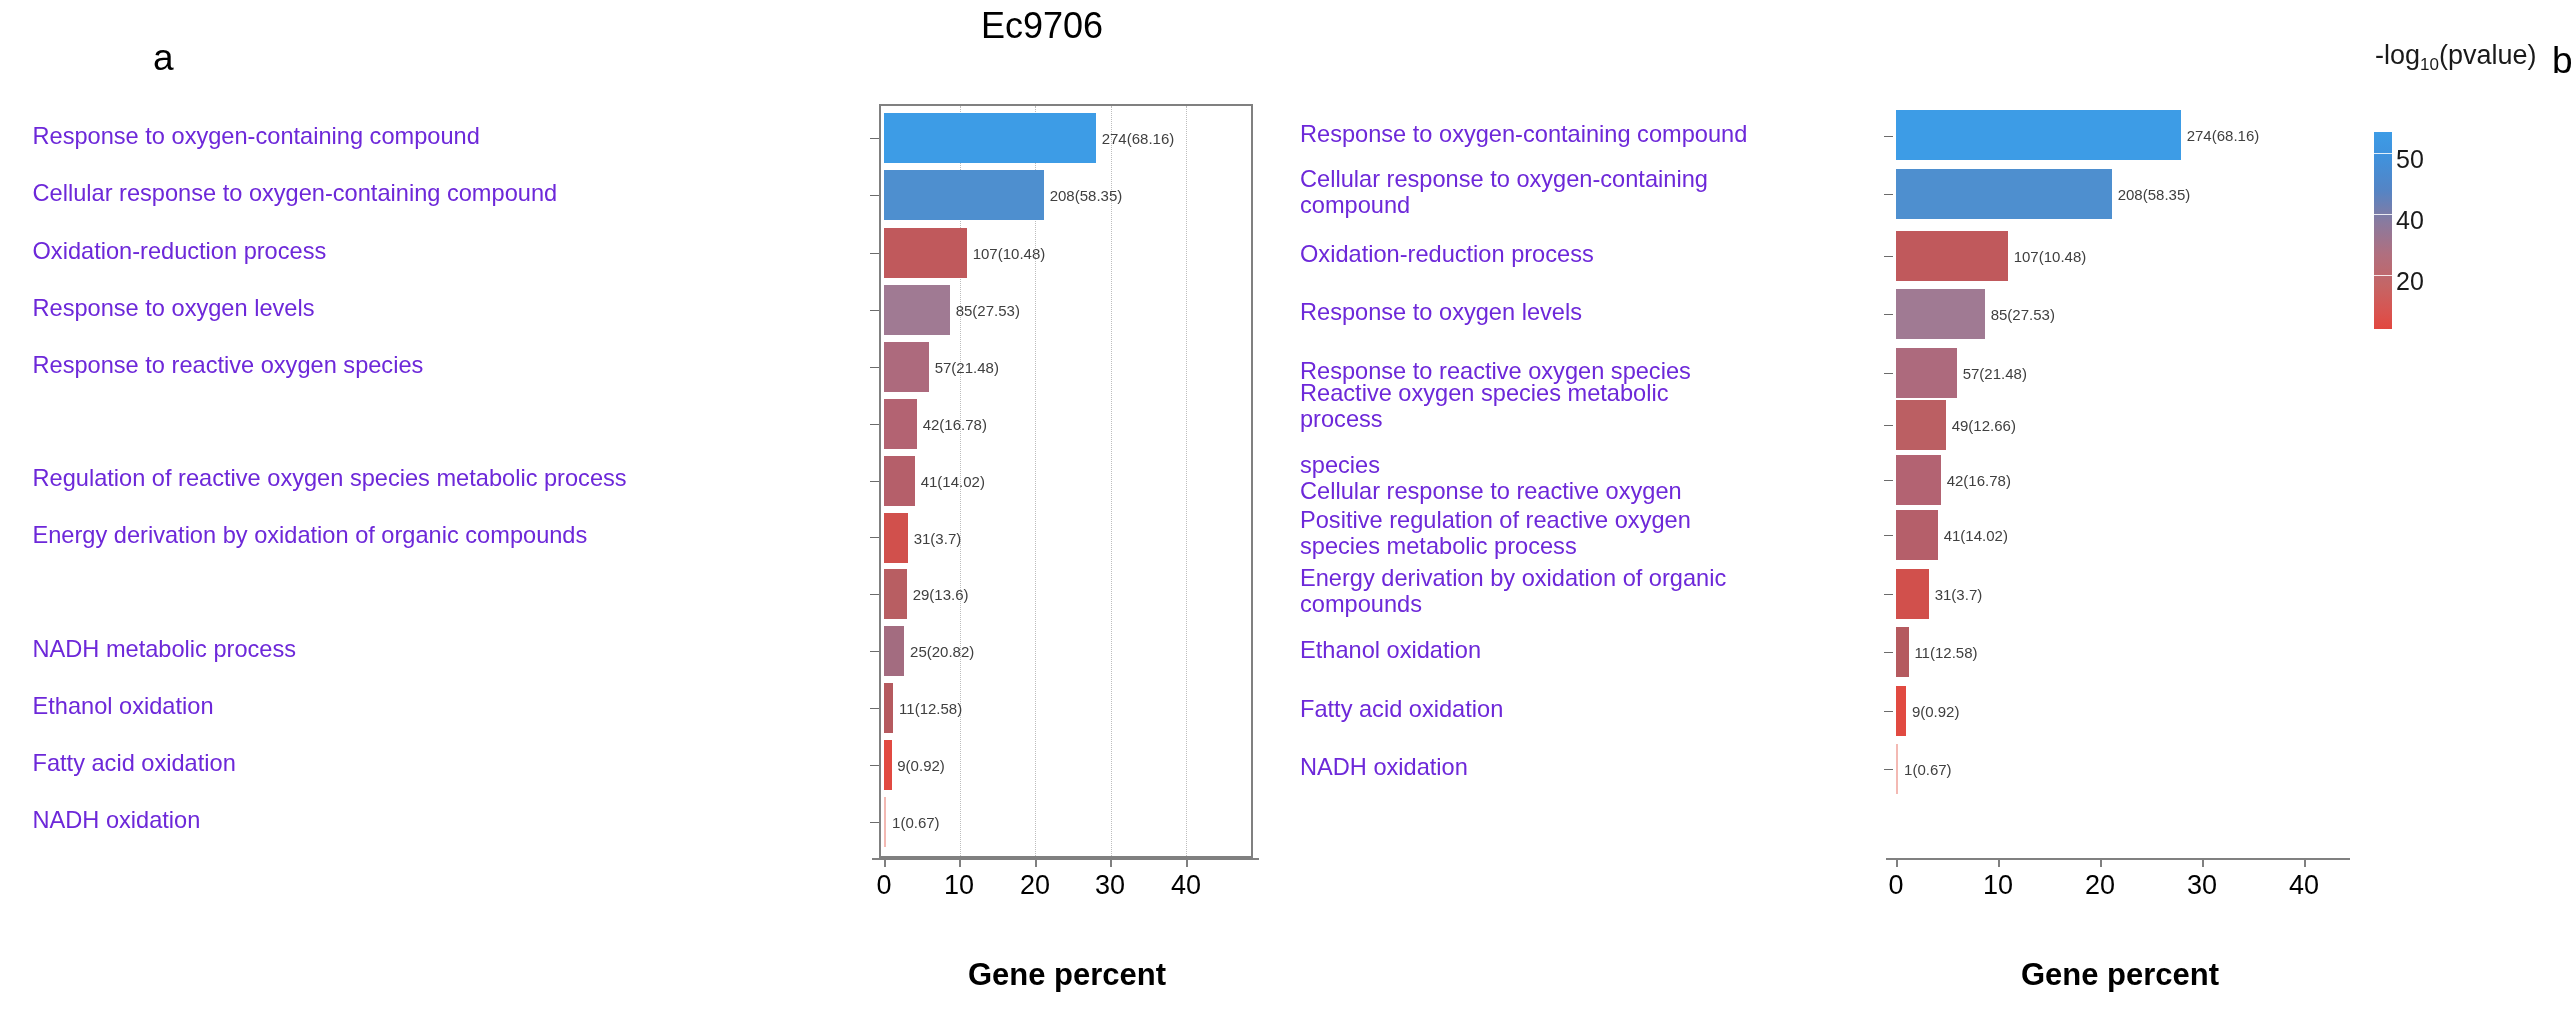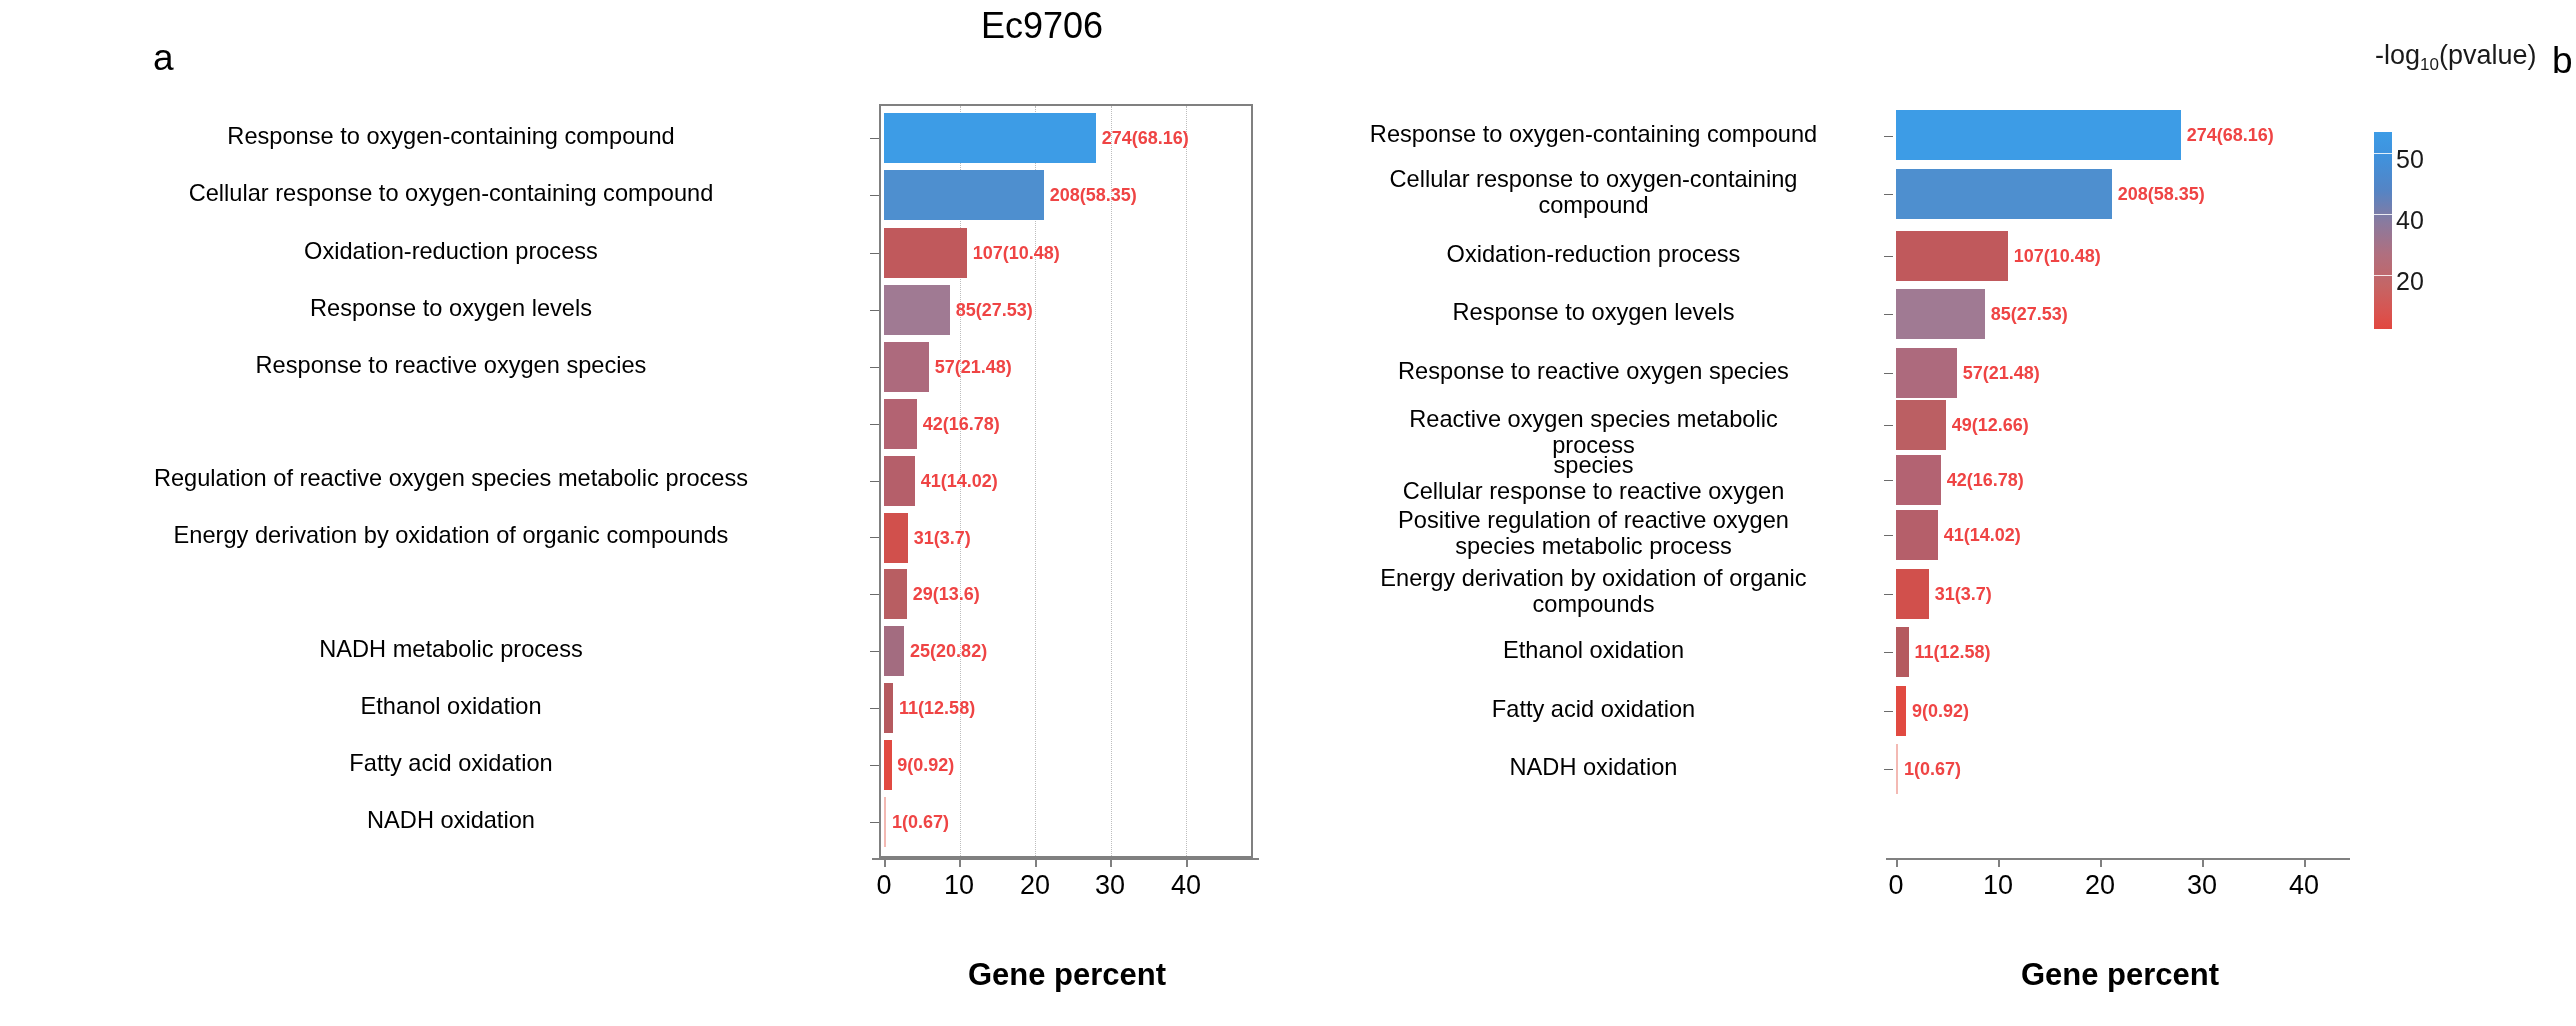--- a/index.html
+++ b/index.html
@@ -69,34 +69,33 @@
     right: 0;
     display: flex;
     align-items: center;
   }
   .bar {
     height: 100%;
     flex: 0 0 auto;
     box-sizing: border-box;
   }
   .bar-value {
-    font-size: 18px;
-    color: #ef4444;
+    font-size: 15px;
+    color: #404040;
     white-space: nowrap;
     margin-left: 5.7px;
     line-height: 1;
-    font-weight: bold;
   }
 
   
   .ytick {
     position: absolute;
-    text-align: center;
+    text-align: left;
     font-size: 23.6px;
-    color: #000000;
+    color: #6d28d9;
     line-height: 1.12;
     white-space: normal;
   }
   .ytick-dash {
     position: absolute;
     width: 9px;
     height: 0;
     border-top: 1.6px solid #6b6b6b;
   }
 
@@ -318,21 +317,21 @@
       <div class="bar" style="width: 61px; background: rgb(173, 106, 125);"></div>
       <span class="bar-value">57(21.48)</span>
     </div>
     <div class="ytick-dash" style="left: 1884px; top: 373px;"></div>
     <div class="ytick" style="left: 1300px; width: 587px; top: 358px;">Response to reactive oxygen species</div>
     <div class="bar-row" style="left: 1896px; top: 400px; height: 50px; width: 444px;">
       <div class="bar" style="width: 50px; background: rgb(187, 95, 99);"></div>
       <span class="bar-value">49(12.66)</span>
     </div>
     <div class="ytick-dash" style="left: 1884px; top: 425px;"></div>
-    <div class="ytick" style="left: 1300px; width: 587px; top: 406px;">
+    <div class="ytick" style="left: 1300px; width: 587px; top: 380px;">
       <div>Reactive oxygen species metabolic</div>
       <div>process</div>
     </div>
     <div class="bar-row" style="left: 1896px; top: 455px; height: 50px; width: 444px;">
       <div class="bar" style="width: 45px; background: rgb(179, 99, 114);"></div>
       <span class="bar-value">42(16.78)</span>
     </div>
     <div class="ytick-dash" style="left: 1884px; top: 480px;"></div>
     <div class="ytick" style="left: 1300px; width: 587px; top: 452px;">
       <div>species</div>

